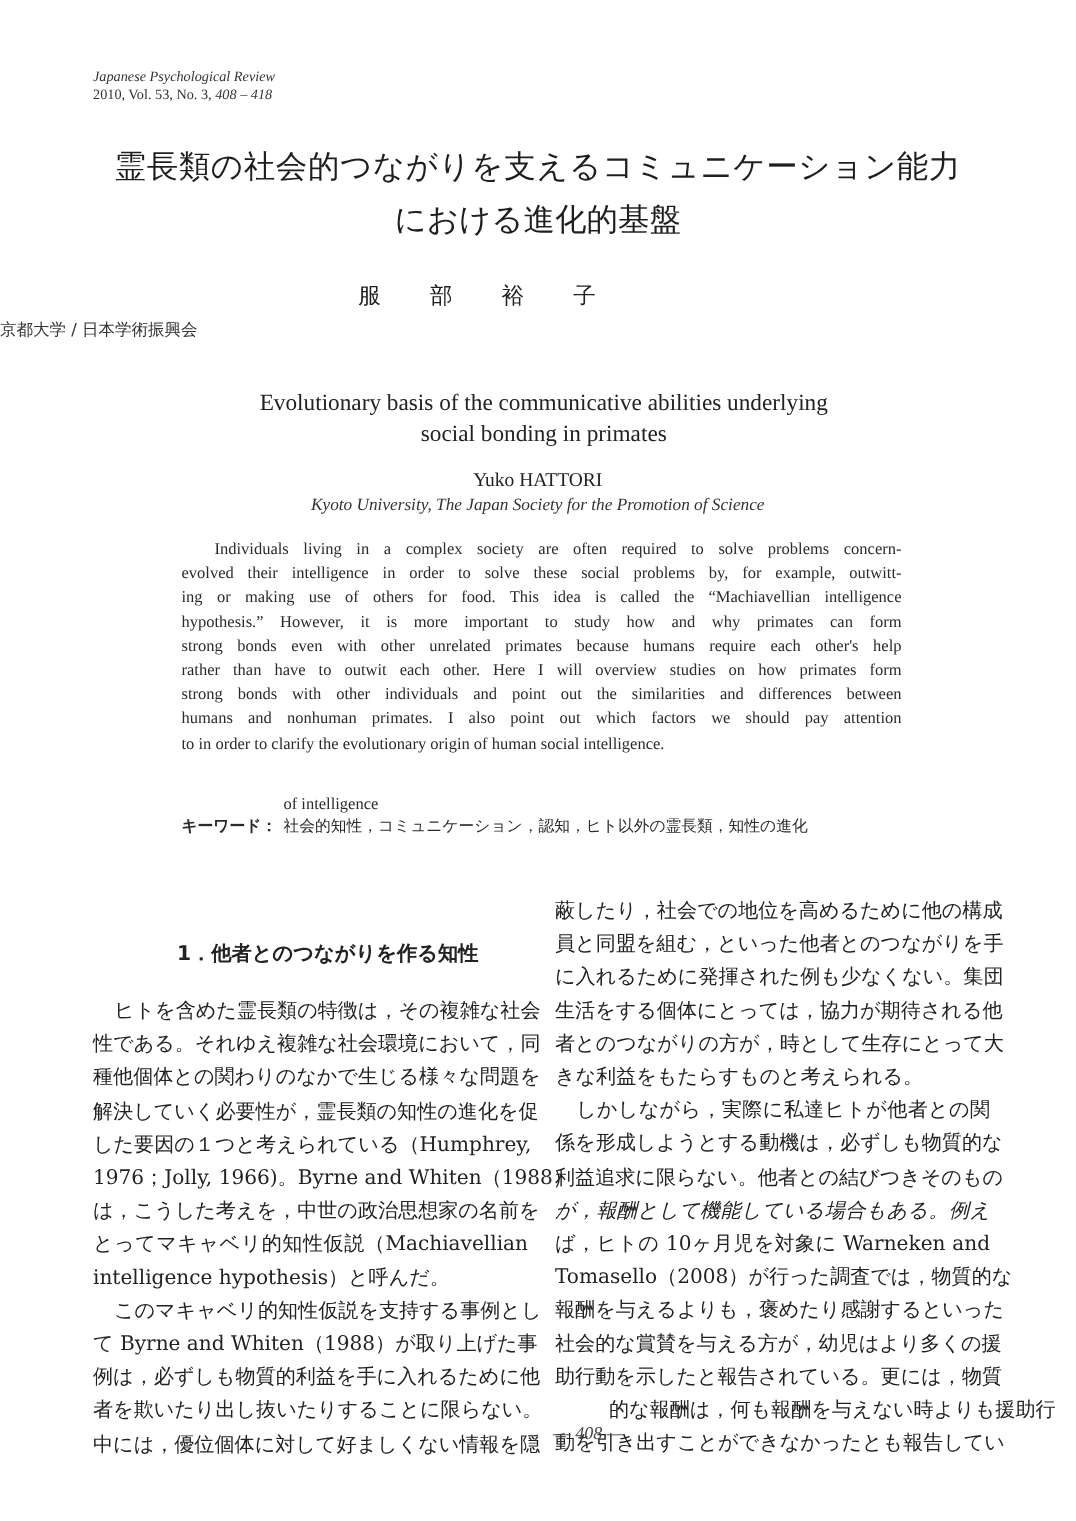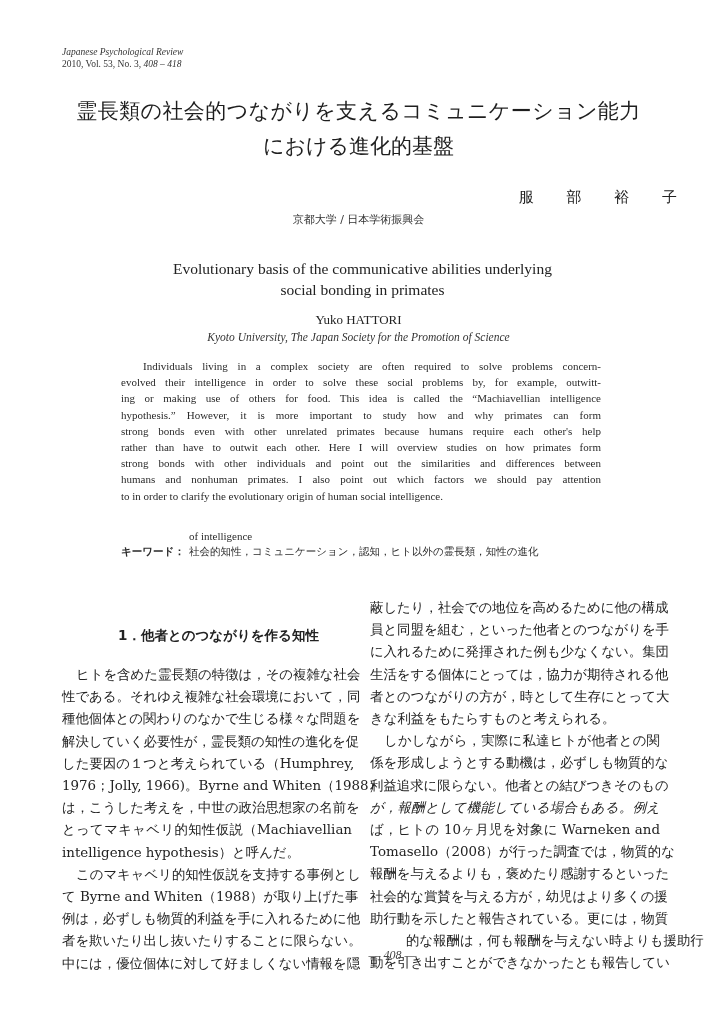--- a/index.html
+++ b/index.html
@@ -8,22 +8,22 @@
   .lserif { font-family: "Liberation Serif", "DejaVu Serif", serif; }
   .sans { font-family: "DejaVu Sans", "Liberation Sans", sans-serif; }
   .abs { position: absolute; white-space: nowrap; }
 
   #journal { left: 62px; top: 46px; font-size: 9.5px; line-height: 12px; color: #333; }
   #journal .jname { font-style: italic; }
   #journal .pages { font-style: italic; }
   #title-ja-1 { top: 97px; letter-spacing: 0.4px; }
   #title-ja-2 { top: 132px; }
 
-  #author-ja { left: 0; width: 650px; text-align: right; top: 188px; font-size: 15px; letter-spacing: 14px; color: #222; padding-left: 41px; }
-  #affil-ja { left: 0; width: 717px; text-align: center; top: 212px; font-size: 11px; color: #333; }
+  #author-ja { left: 0; width: 650px; text-align: center; top: 188px; font-size: 15px; letter-spacing: 14px; color: #222; }
+  #affil-ja { left: 0; width: 717px; top: 212px; font-size: 11px; color: #333; }
 
   .title-en { left: 4px; width: 717px; text-align: center; font-size: 15.5px; color: #222; }
   #title-en-1 { top: 260px; }
   #title-en-2 { top: 281px; }
   #author-en { left: 0; width: 717px; text-align: center; top: 312px; font-size: 13px; color: #222; }
   #affil-en { left: 0; width: 717px; text-align: center; top: 331px; font-size: 11.5px; font-style: italic; color: #333; }
 
   #abstract { position: absolute; left: 121px; top: 358px; width: 480px; font-size: 11px; line-height: 16.2px; color: #2a2a2a; }
   #abstract .aline { display: block; text-align: justify; text-align-last: justify; white-space: nowrap; height: 16.2px; }
   #abstract .aline.first { text-indent: 22px; }

